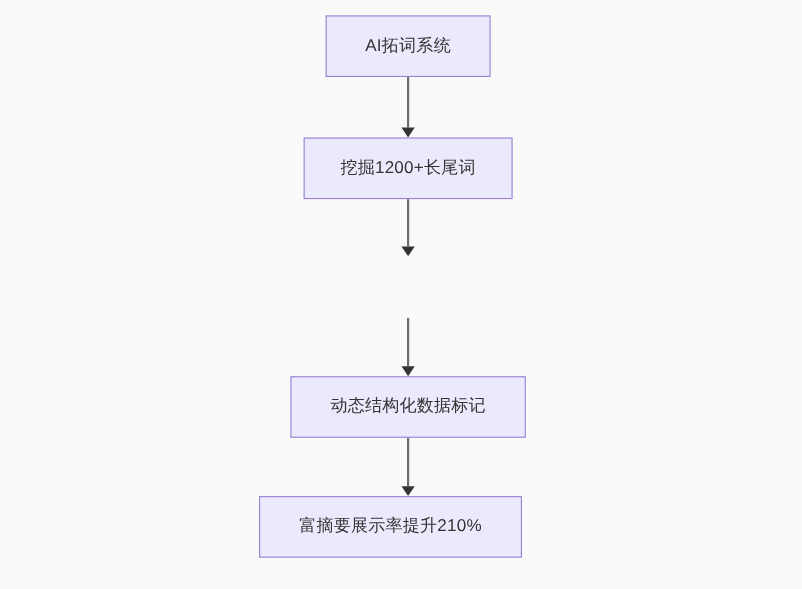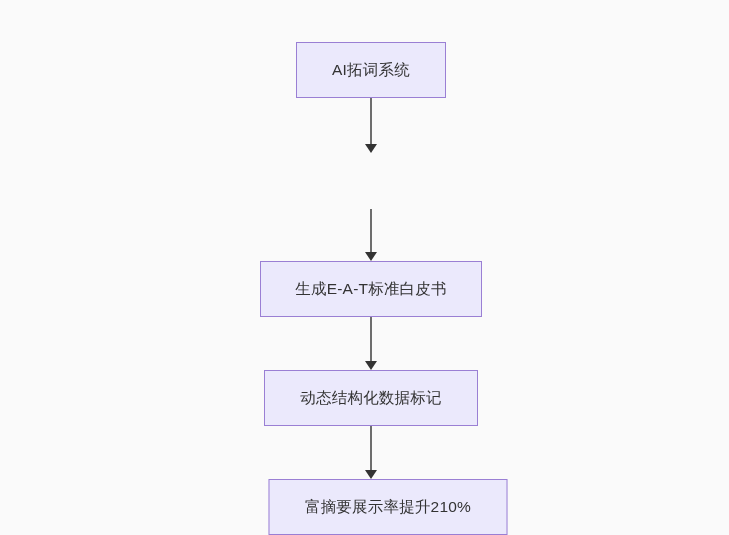--- a/index.html
+++ b/index.html
@@ -10,21 +10,20 @@
     width: 729px;
     height: 535px;
     background: #fafafa;
     font-family: "Liberation Sans", "DejaVu Sans", sans-serif;
     overflow: hidden;
   }
   #flowchart {
     position: relative;
     width: 729px;
     height: 417px;
-    margin-top: 28px;
   }
   .node {
     position: absolute;
     box-sizing: border-box;
     background: #ebe9fc;
     border: 1.6px solid #9a7fd4;
     display: flex;
     align-items: center;
     justify-content: center;
     height: 56px;
@@ -85,26 +84,26 @@
 
   <div class="edge" style="left:371px; top:398px; height:53px;">
     <div class="edge-line" style="height:44px;"></div>
     <div class="edge-arrow"></div>
   </div>
 
   <div class="node" style="left:371px; top:14px; width:150px;">
     <span class="node-label">AI拓词系统</span>
   </div>
 
+  <div class="node" style="left:371px; top:125px; width:190px;">
+    <span class="node-label">挖掘1200+长尾词</span>
+  </div>
 
-  <div class="node" style="left:371px; top:233px; width:222px;">
-    <span class="node-label">生成E-A-T标准白皮书</span>
-  </div>
 
   <div class="node" style="left:371px; top:342px; width:214px;text-align:center;">
     <span class="node-label">动态结构化数据标记</span>
   </div>
 
-  <div class="node" style="left:388px; top:451px; width:239px;">
+  <div class="node" style="left:355px; top:451px; width:239px;">
     <span class="node-label">富摘要展示率提升210%</span>
   </div>
 
 </div>
 
 </body></html>

